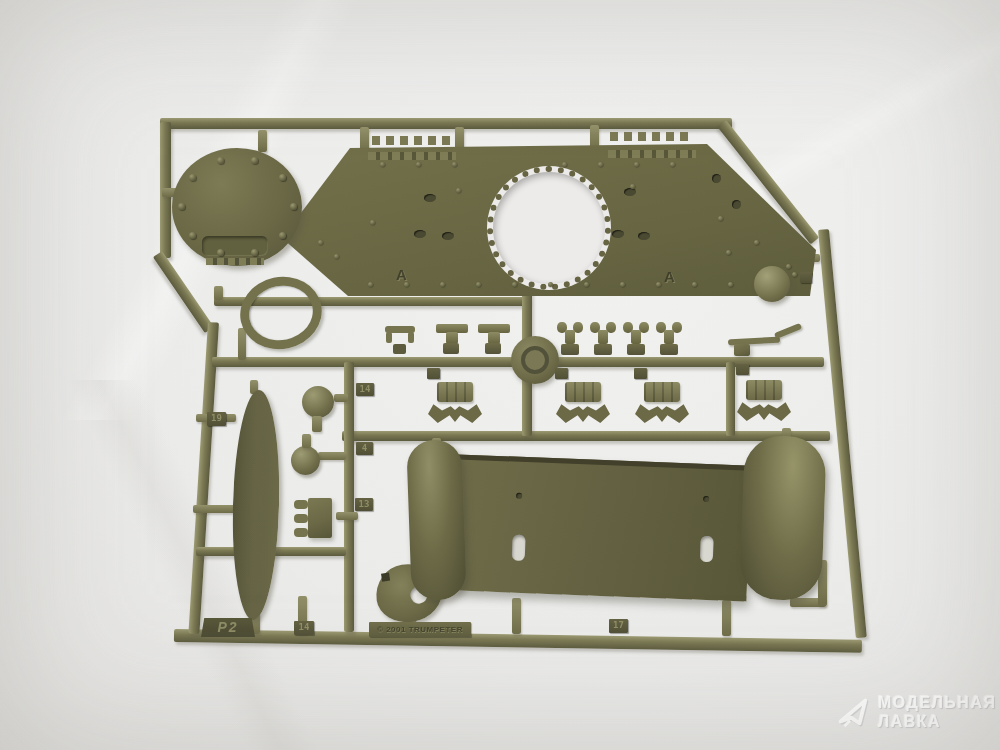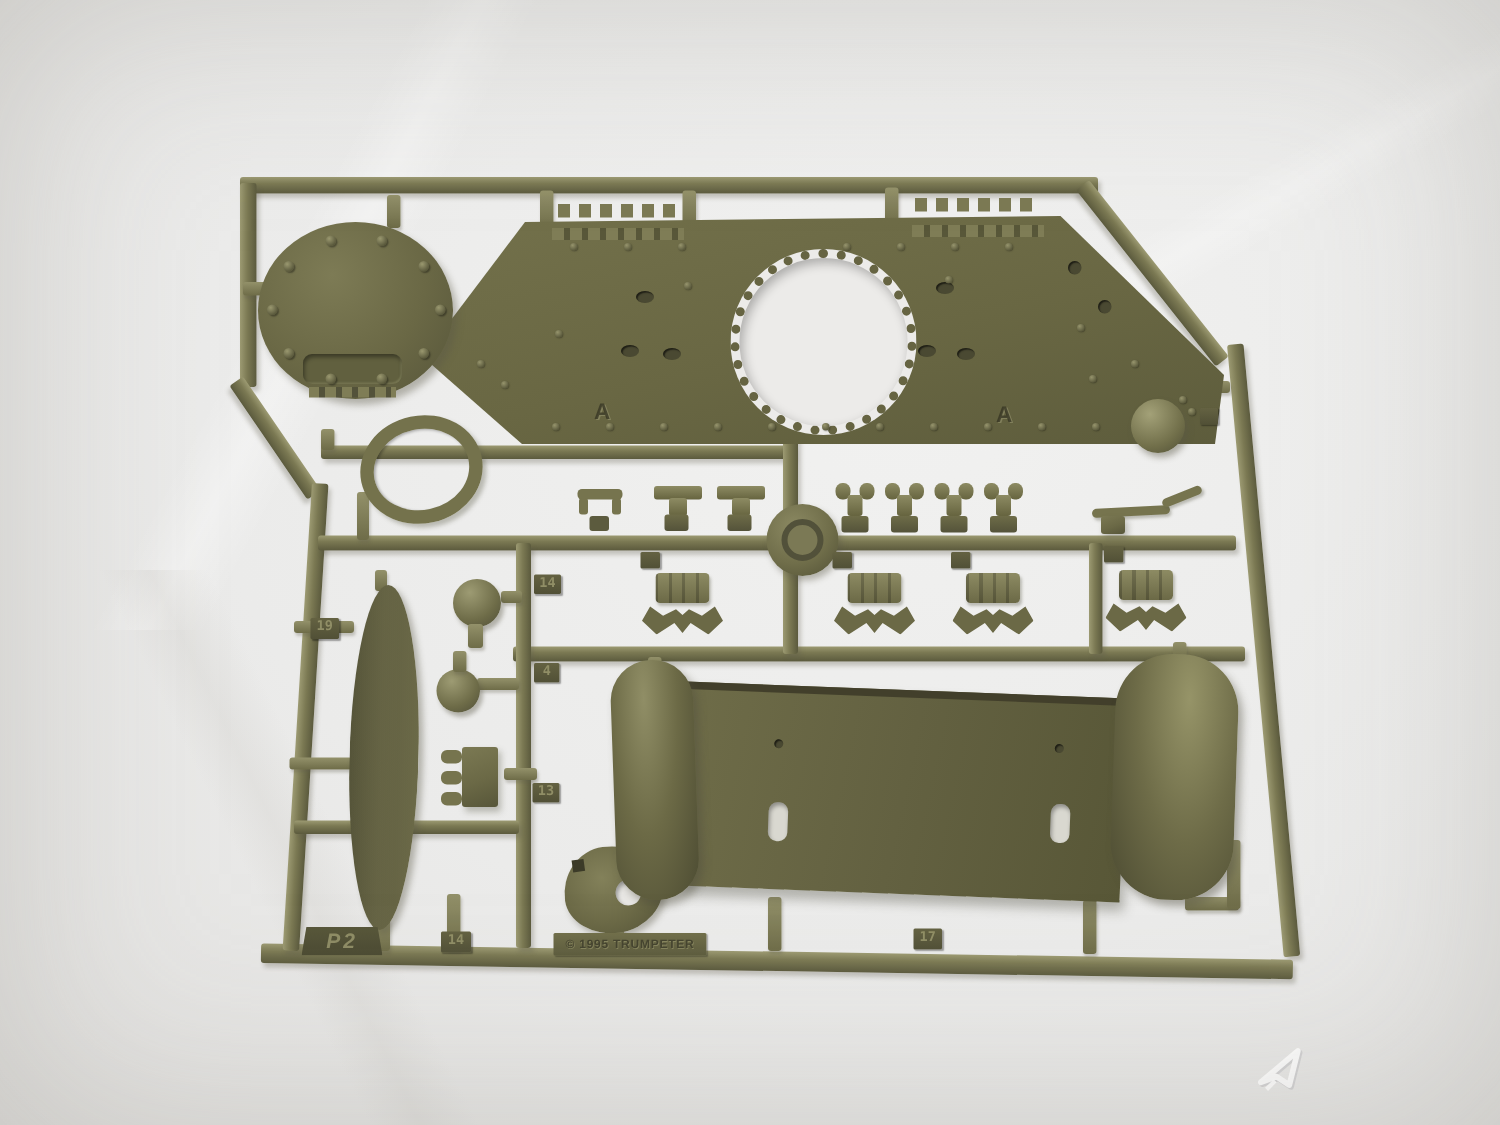--- a/index.html
+++ b/index.html
@@ -307,37 +307,41 @@
   <div class="abs" style="left:409px;top:440px;width:55px;height:160px;border-radius:27px;transform:rotate(-2deg);
               background:radial-gradient(ellipse at 40% 16%,#908e66 0%,#6c6a46 48%,#4f4e34 96%);
               box-shadow:3px 4px 6px rgba(80,78,62,.45);"></div>
   <div class="abs" style="left:742px;top:436px;width:82px;height:164px;border-radius:38px;transform:rotate(2deg);
               background:radial-gradient(ellipse at 60% 18%,#969468 0%,#6e6c48 50%,#4e4d33 97%);
               box-shadow:3px 4px 6px rgba(80,78,62,.45);"></div>
 
   <div class="ptag" style="left:207px;top:412px;width:19px;height:14px;">19</div>
   <div class="ptag" style="left:356px;top:383px;width:18px;height:13px;">14</div>
   <div class="ptag" style="left:356px;top:442px;width:17px;height:13px;">4</div>
-  <div class="ptag" style="left:355px;top:522px;width:18px;height:13px;">13</div>
+  <div class="ptag" style="left:355px;top:498px;width:18px;height:13px;">13</div>
   <div class="ptag" style="left:294px;top:621px;width:20px;height:14px;">14</div>
   <div class="ptag" style="left:609px;top:619px;width:19px;height:14px;">17</div>
   <div class="ptag" style="left:800px;top:272px;width:12px;height:11px;"></div>
 
   <div style="position:absolute;left:201px;top:618px;width:54px;height:19px;
               background:linear-gradient(180deg,#57563a,#4b4a31);clip-path:polygon(6% 0,94% 0,100% 100%,0 100%);
               color:#8e8c65;font:italic bold 14px/19px 'Liberation Sans',sans-serif;text-align:center;letter-spacing:2px;
               box-shadow:1px 2px 2px rgba(0,0,0,.3);">P2</div>
 
   <div style="position:absolute;left:369px;top:622px;width:102px;height:15px;
               background:linear-gradient(180deg,#716f4a,#5c5b3d);border-radius:1px;
               color:#45442e;font:bold 8px/15px 'Liberation Sans',sans-serif;text-align:center;letter-spacing:.5px;
-              text-shadow:.5px .5px 0 rgba(165,163,120,.5);box-shadow:1px 1px 1px rgba(0,0,0,.3);">© 1995 TRUMPETER</div>
+              text-shadow:.5px .5px 0 rgba(165,163,120,.5);box-shadow:1px 1px 1px rgba(0,0,0,.3);">© 2001 TRUMPETER</div>
 
   <div id="watermark">
     <svg width="38" height="40" viewBox="0 0 40 42">
       <path d="M9 31 L35 9 L29 33 L20 27 Z" fill="none" stroke="rgba(185,185,190,.5)" stroke-width="4" stroke-linejoin="round" transform="translate(1.2,1.2)"></path>
       <path d="M9 31 L35 9 L29 33 L20 27 Z" fill="none" stroke="rgba(255,255,255,.92)" stroke-width="4" stroke-linejoin="round"></path>
       <path d="M13 36 L19 30" stroke="rgba(255,255,255,.92)" stroke-width="3"></path>
     </svg>
+    <div>
+      <div class="wm-text">МОДЕЛЬНАЯ</div>
+      <div class="wm-text">ЛАВКА</div>
+    </div>
   </div>
 
   <div class="crease" id="vignette"></div>
 </div>
 
 </body></html>

